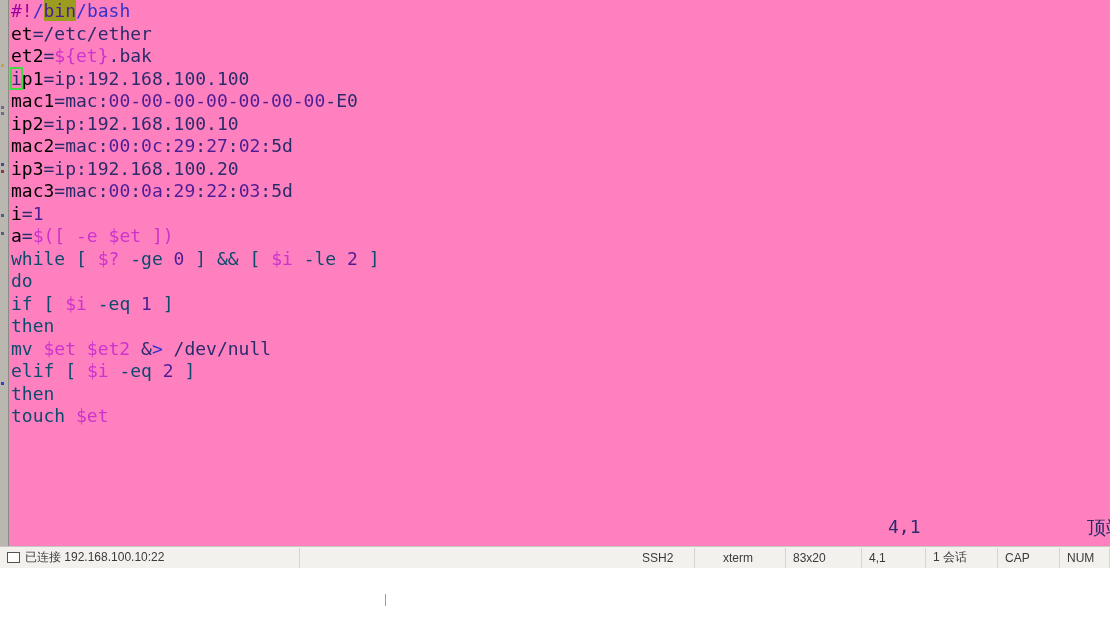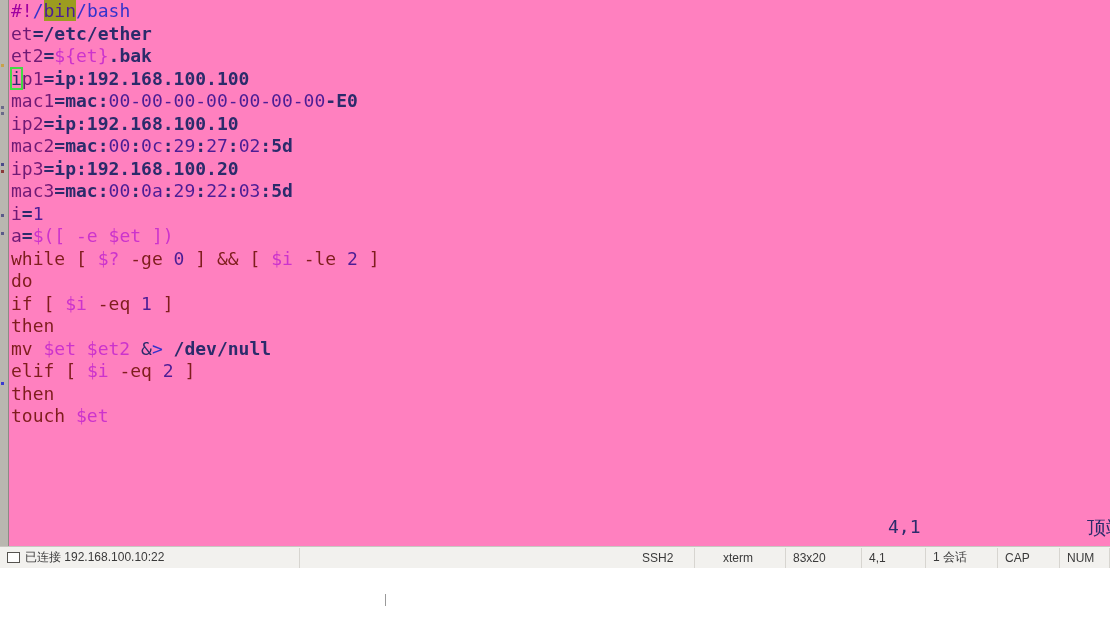--- a/index.html
+++ b/index.html
@@ -60,24 +60,24 @@
     line-height: 22.5px;
     white-space: pre;
     letter-spacing: 0px;
   }
   .line {
     height: 22.5px;
     white-space: pre;
   }
 
   
-  .c-var     { color: #701a75; }        
-  .c-plain   { color: #2b2b6b; font-weight: bold; }        
+  .c-var     { color: #000000; }        
+  .c-plain   { color: #2b2b6b; }        
   .c-num     { color: #4c1d95; }        
-  .c-kw      { color: #7f1d1d; }        
+  .c-kw      { color: #0c4a6e; }        
   .c-dollar  { color: #cc33cc; }        
   .c-blue    { color: #3333cc; }        
   .c-hash    { color: #a000a0; }        
   .c-hl      { background: #9c9c1f; color: #4c1d95; }
   .c-amp     { color: #2b2b6b; }
 
   .cursor {
     outline: 2px solid #44d944;
     outline-offset: -1px;
     color: #2b2b6b;

